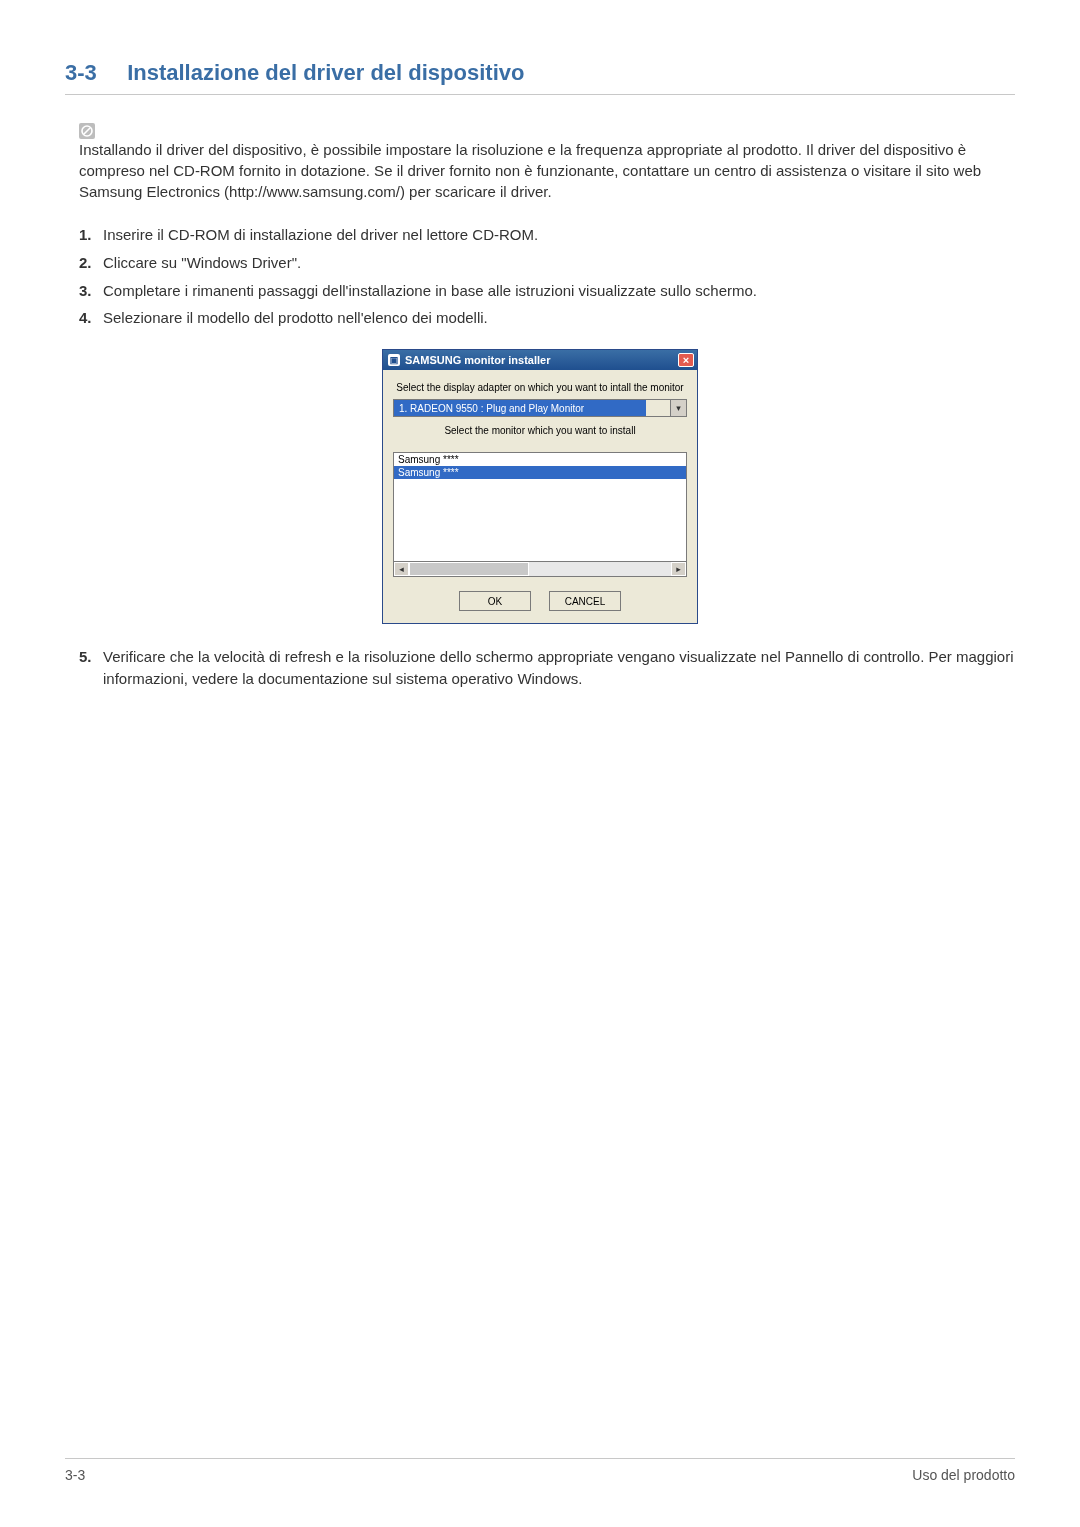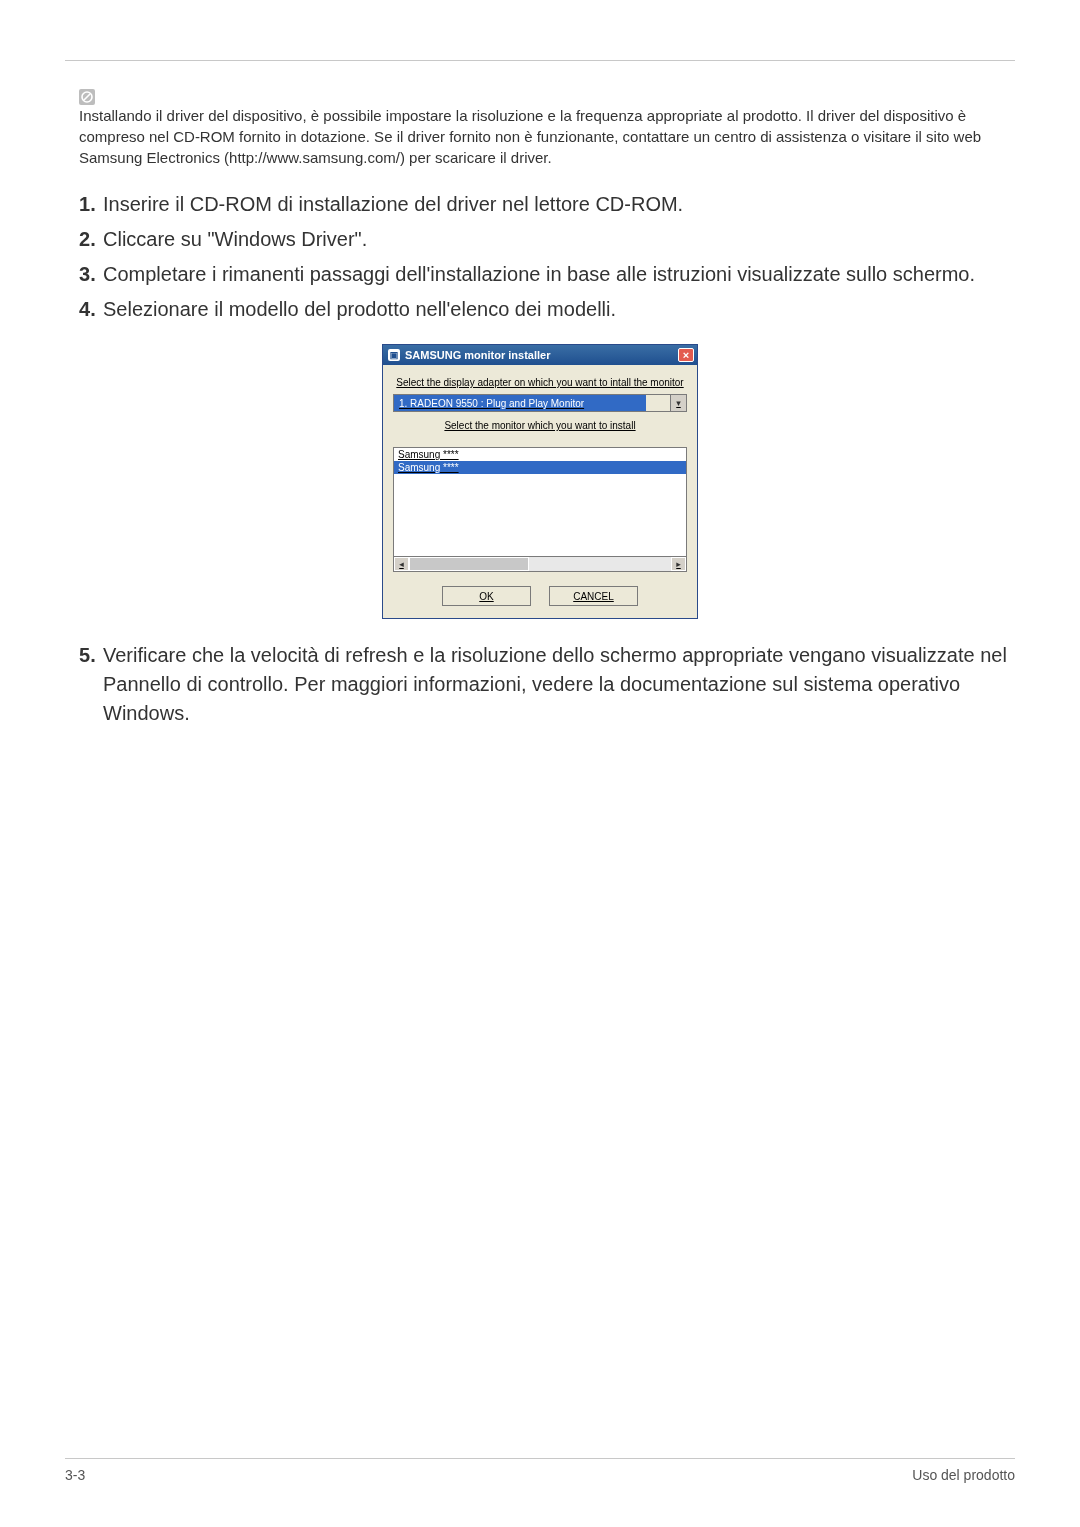--- a/index.html
+++ b/index.html
@@ -49,21 +49,21 @@
     }
     ol.steps {
       list-style: none;
       counter-reset: step;
       margin-left: 14px;
     }
     ol.steps > li {
       counter-increment: step;
       position: relative;
       padding-left: 24px;
-      font-size: 20px;
+      font-size: 15px;
       line-height: 1.45;
       margin-bottom: 6px;
     }
     ol.steps > li::before {
       content: counter(step) ".";
       position: absolute;
       left: 0;
       font-weight: bold;
     }
     .dialog-wrap {
@@ -100,21 +100,21 @@
     .dlg-close {
       width: 16px; height: 14px;
       background: #e35b4f;
       border: 1px solid #fff;
       border-radius: 2px;
       color: #fff;
       display: flex; align-items:center; justify-content:center;
       font-size: 11px; font-weight: bold;
       line-height: 1;
     }
-    .dlg-body { padding: 8px 10px 12px 10px; text-decoration: underline; }
+    .dlg-body { padding: 8px 10px 12px 10px; }
     .dlg-label { text-align: center; margin: 4px 0 6px 0; }
     .combo {
       display: flex; height: 18px;
       border: 1px solid #7a7a7a;
       gap: 24px;
     }
     .combo-sel {
       flex: 1; background: #316ac5; color: #fff;
       padding: 0 5px; display:flex; align-items:center;
     }
@@ -141,36 +141,40 @@
     }
     .hs-btn {
       width: 15px; background:#d4d0c8; border:1px solid #fff;
       display:flex;align-items:center;justify-content:center;
       font-size:9px;color:#333;
     }
     .hs-track { flex:1; background:#e8e8e8; position:relative; }
     .hs-thumb { position:absolute; left:0; top:0; bottom:0; width:120px; background:#c8c8c8; border:1px solid #fff; }
     .dlg-buttons { display:flex; justify-content:center; gap:18px; margin-top:14px; }
     .dlg-btn {
-      width: 89px; height: 20px;
+      width: 72px; height: 20px;
       background:#ece9d8; border:1px solid #7a7a7a;
       font-size:10px; display:flex;align-items:center;justify-content:center;
     }
     .footer {
       position: absolute;
       bottom: 44px;
       left: 65px; right: 65px;
     }
     .footer-hr { border:none; border-top:1px solid #c8c8c8; margin-bottom: 8px; }
     .footer-row { display:flex; justify-content:space-between; font-size: 14px; color:#555; }
   </style>
 </head>
 <body>
 
 <div class="page">
+  <h2 class="section-heading">
+    <span class="section-num">3-3</span>
+    <span>Installazione del driver del dispositivo</span>
+  </h2>
   <hr class="hr-top">
 
   <div class="info-row">
     <span class="info-icon">
       <svg viewBox="0 0 12 12">
           <circle cx="6" cy="6" r="5" fill="none" stroke="#fff" stroke-width="1.6"></circle>
           <line x1="3" y1="9" x2="9" y2="3" stroke="#fff" stroke-width="1.6"></line>
         </svg>
     </span>
     <p class="info-text">Installando il driver del dispositivo, è possibile impostare la risoluzione e la frequenza appropriate al prodotto. Il driver del dispositivo è compreso nel CD-ROM fornito in dotazione. Se il driver fornito non è funzionante, contattare un centro di assistenza o visitare il sito web Samsung Electronics (http://www.samsung.com/) per scaricare il driver.</p>

